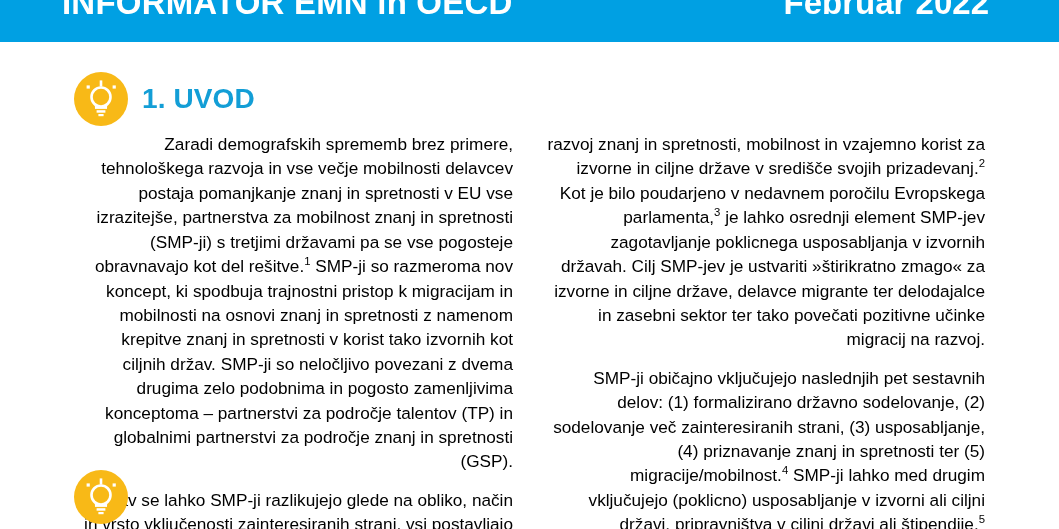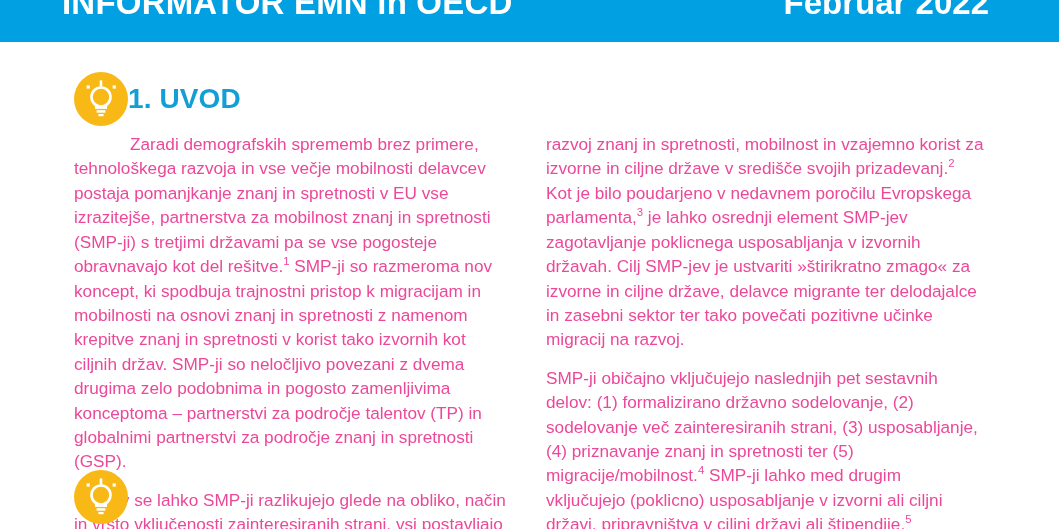--- a/index.html
+++ b/index.html
@@ -52,20 +52,21 @@
     top: 42px;
     left: 0;
     width: 1059px;
     height: 487px;
   }
 
   
   .section-heading {
     display: flex;
     align-items: center;
+    gap: 14px;
   }
   .section-heading.sec1 {
     position: absolute;
     left: 74px;
     top: 30px;
   }
   .section-heading.sec2 {
     position: absolute;
     left: 74px;
     top: 428px;
@@ -101,22 +102,22 @@
     gap: 33px;
   }
   .col {
     width: 439px;
     flex: 0 0 auto;
   }
   .col p {
     margin: 0 0 14px 0;
     font-size: 17.2px;
     line-height: 1.42;
-    color: #ec4899;
-    text-align: left;
+    color: #000000;
+    text-align: right;
   }
   .col p:last-child {
     margin-bottom: 0;
   }
   .indent {
     text-indent: 56px;
   }
   sup {
     font-size: 0.66em;
     vertical-align: super;

